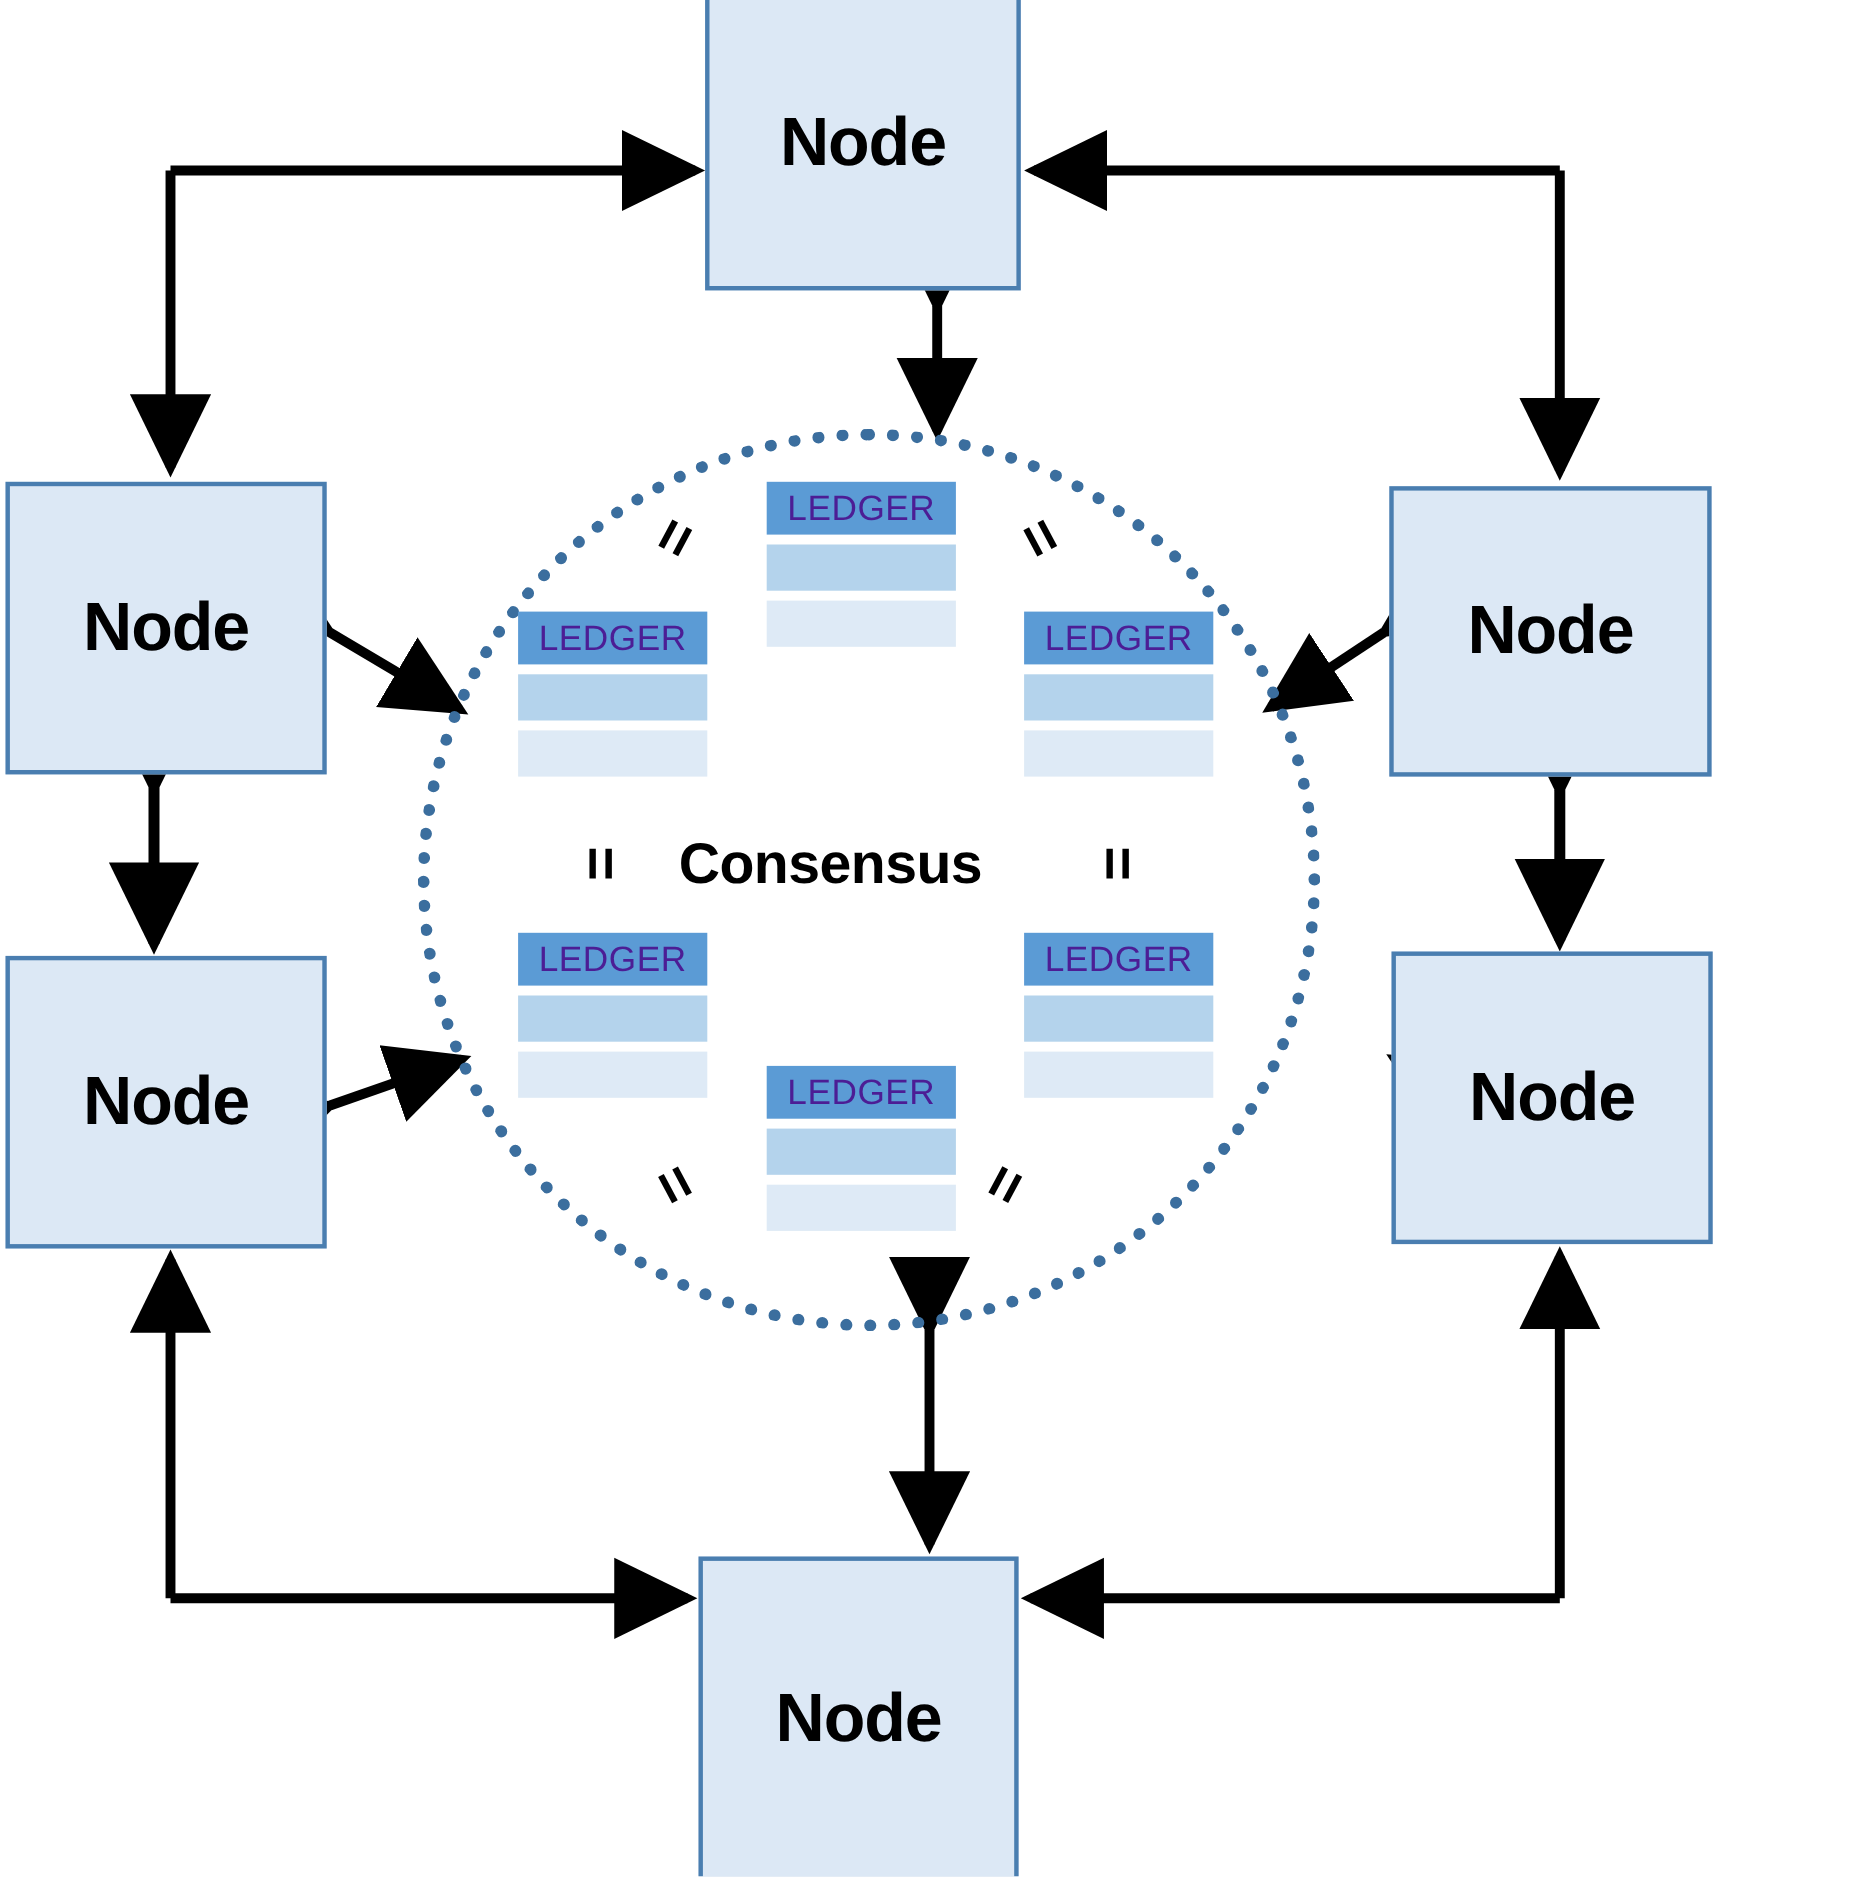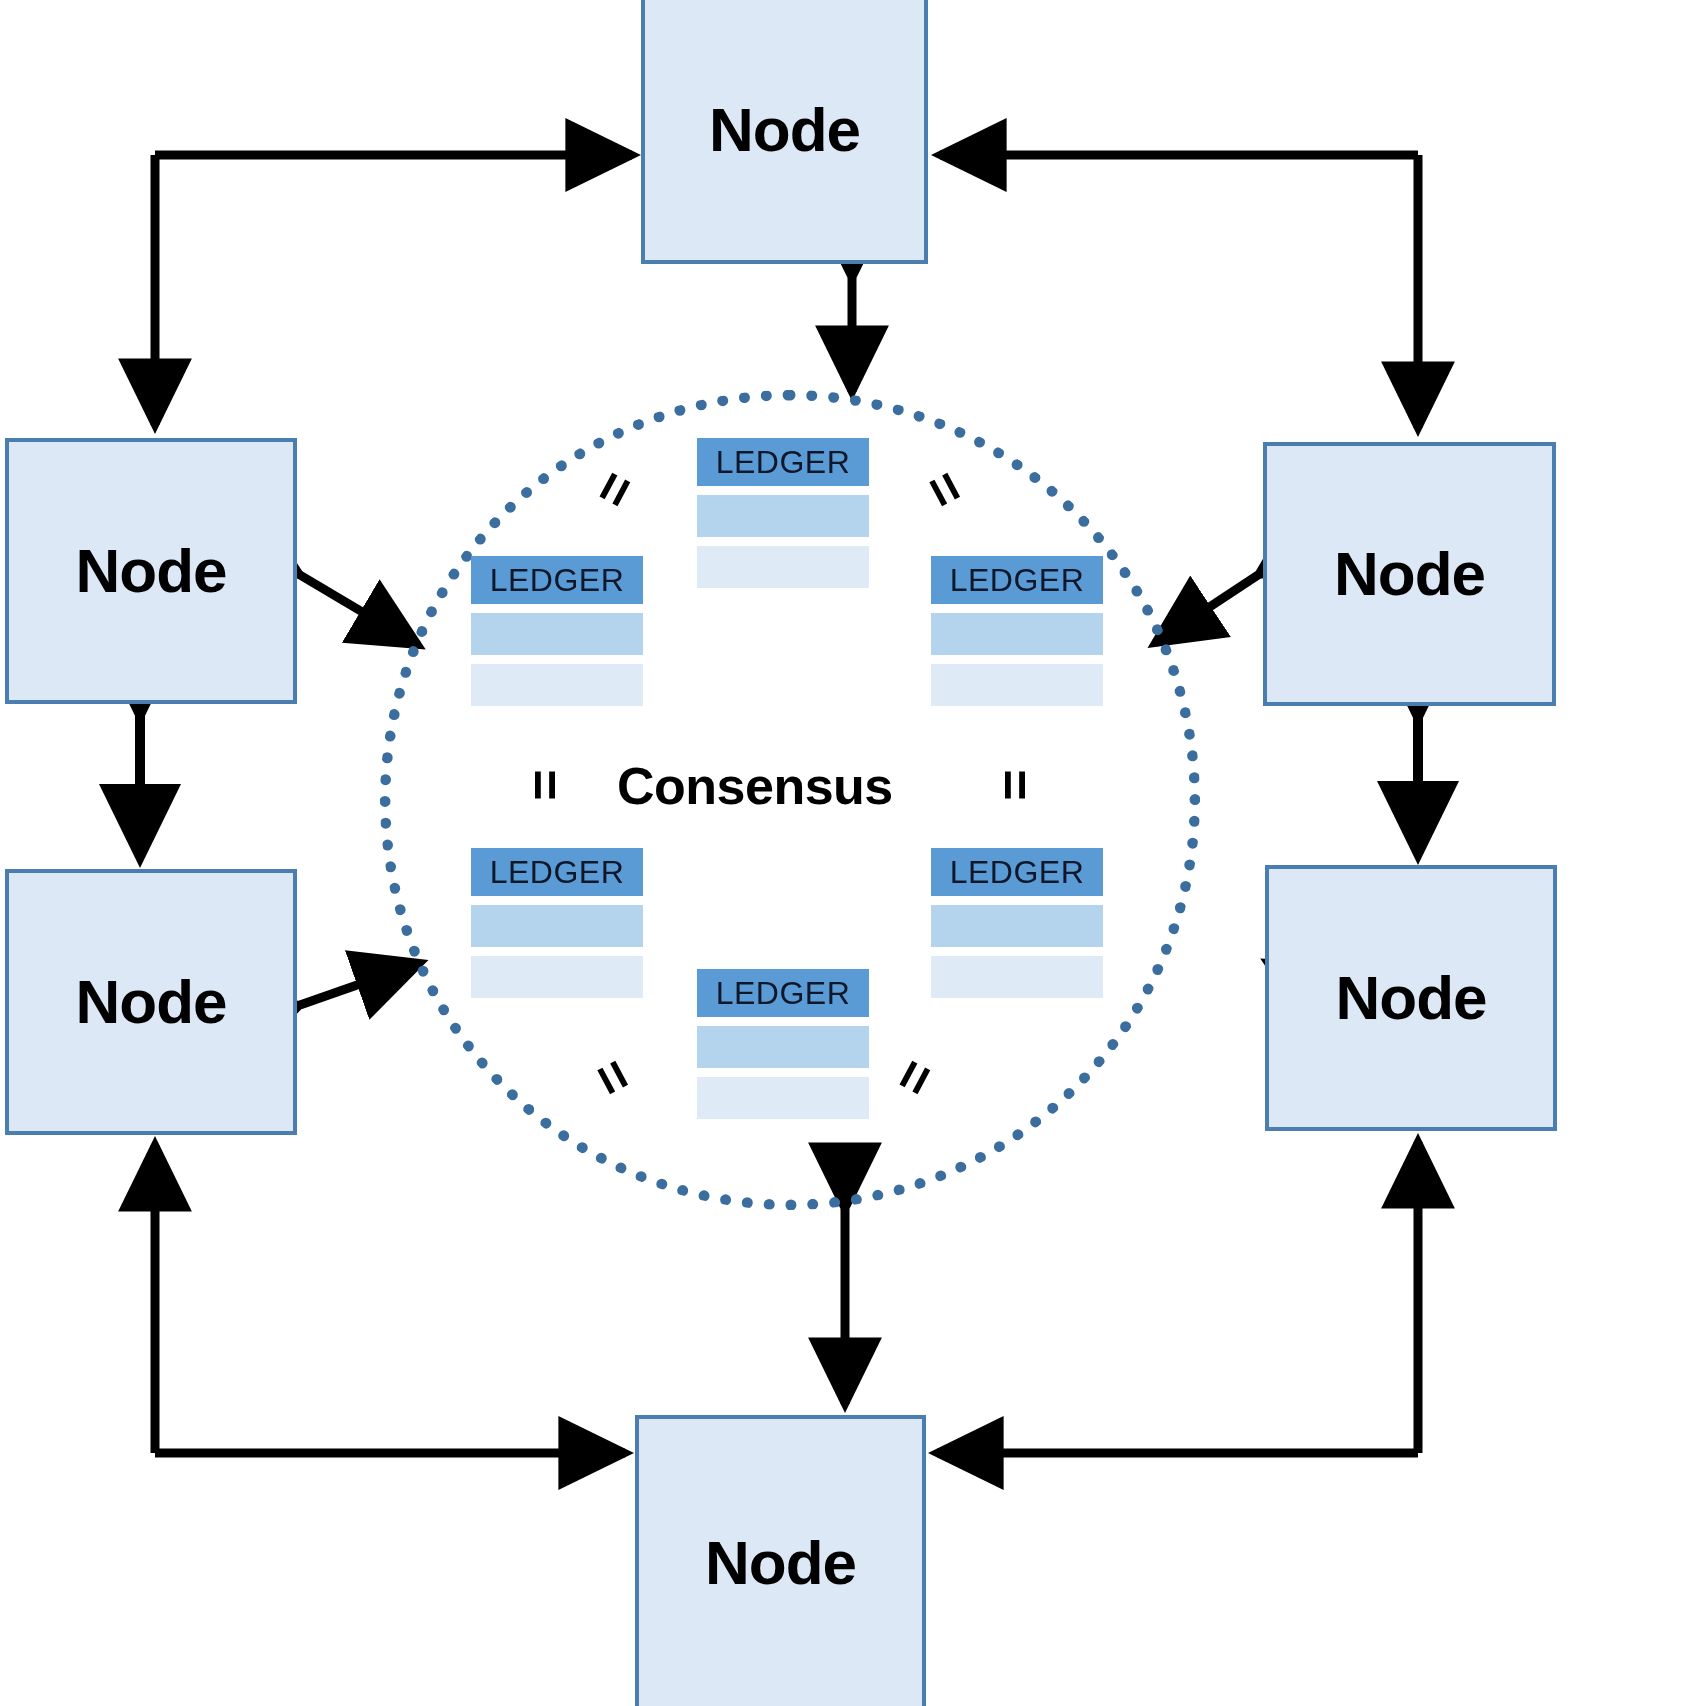--- a/index.html
+++ b/index.html
@@ -46,21 +46,21 @@
   }
   
   .ledger {
     position: absolute;
     width: 172px;
   }
   .ledger-header {
     box-sizing: border-box;
     height: 48px;
     background: #5B9BD5;
-    color: #0f172a;
+    color: #4c1d95;
     font-family: "Liberation Sans", sans-serif;
     font-size: 32px;
     font-weight: normal;
     display: flex;
     align-items: center;
     justify-content: center;
     letter-spacing: 0.5px;
   }
   .ledger-row-1 {
     height: 42px;

